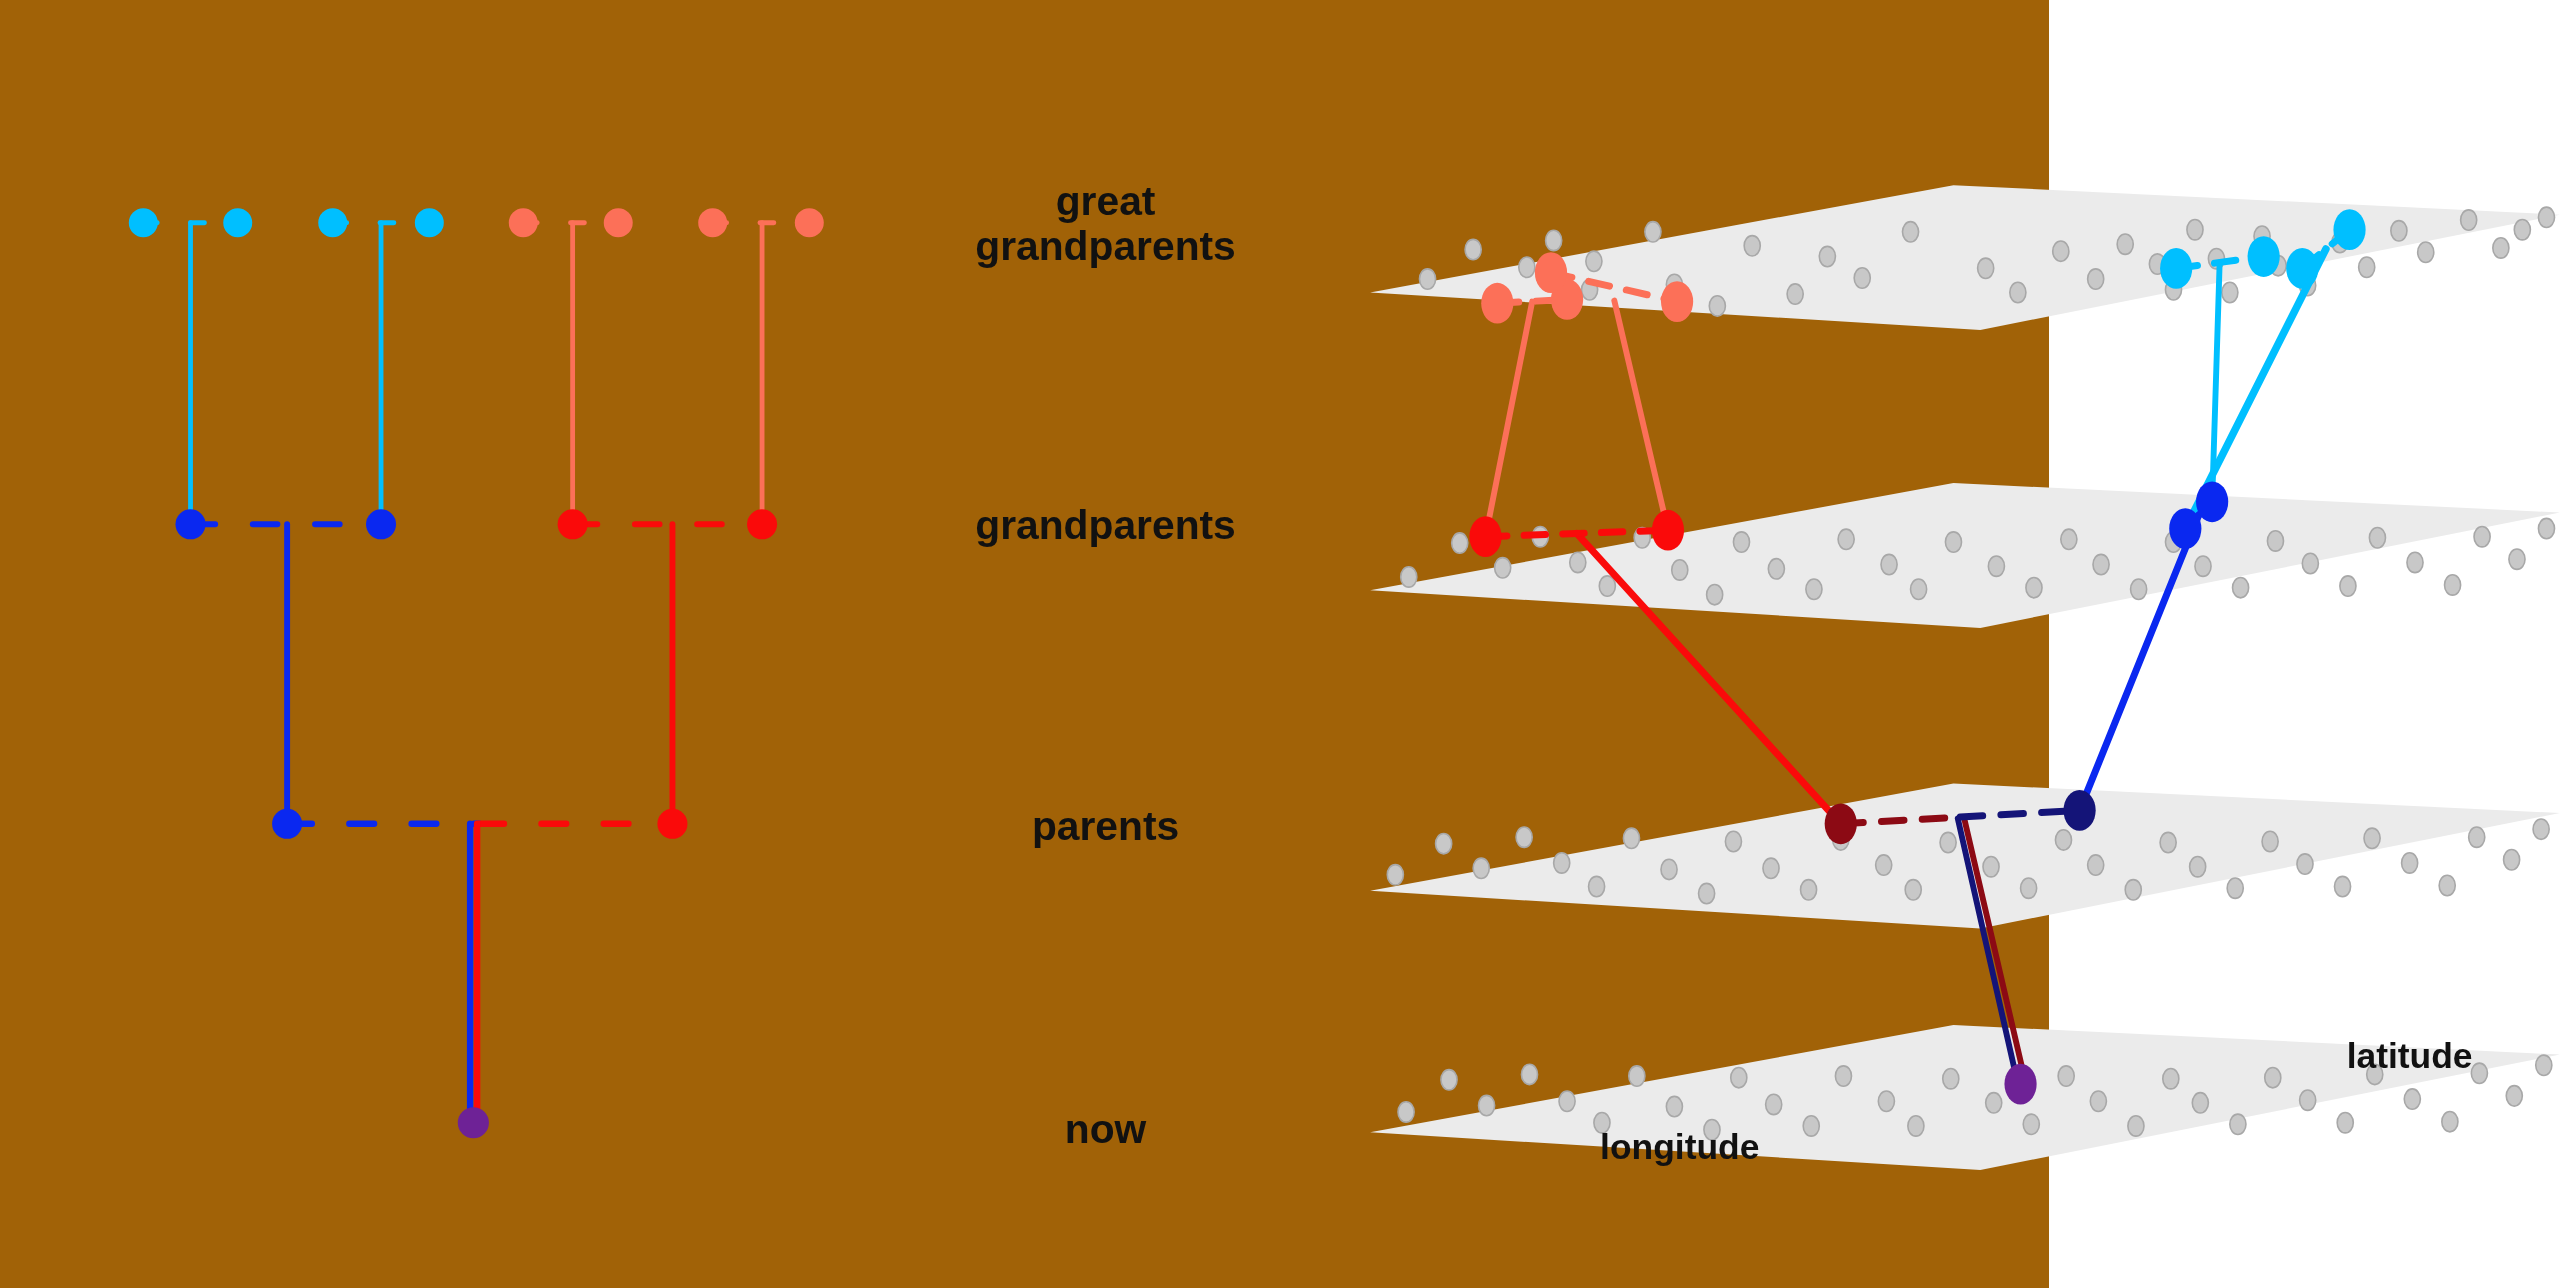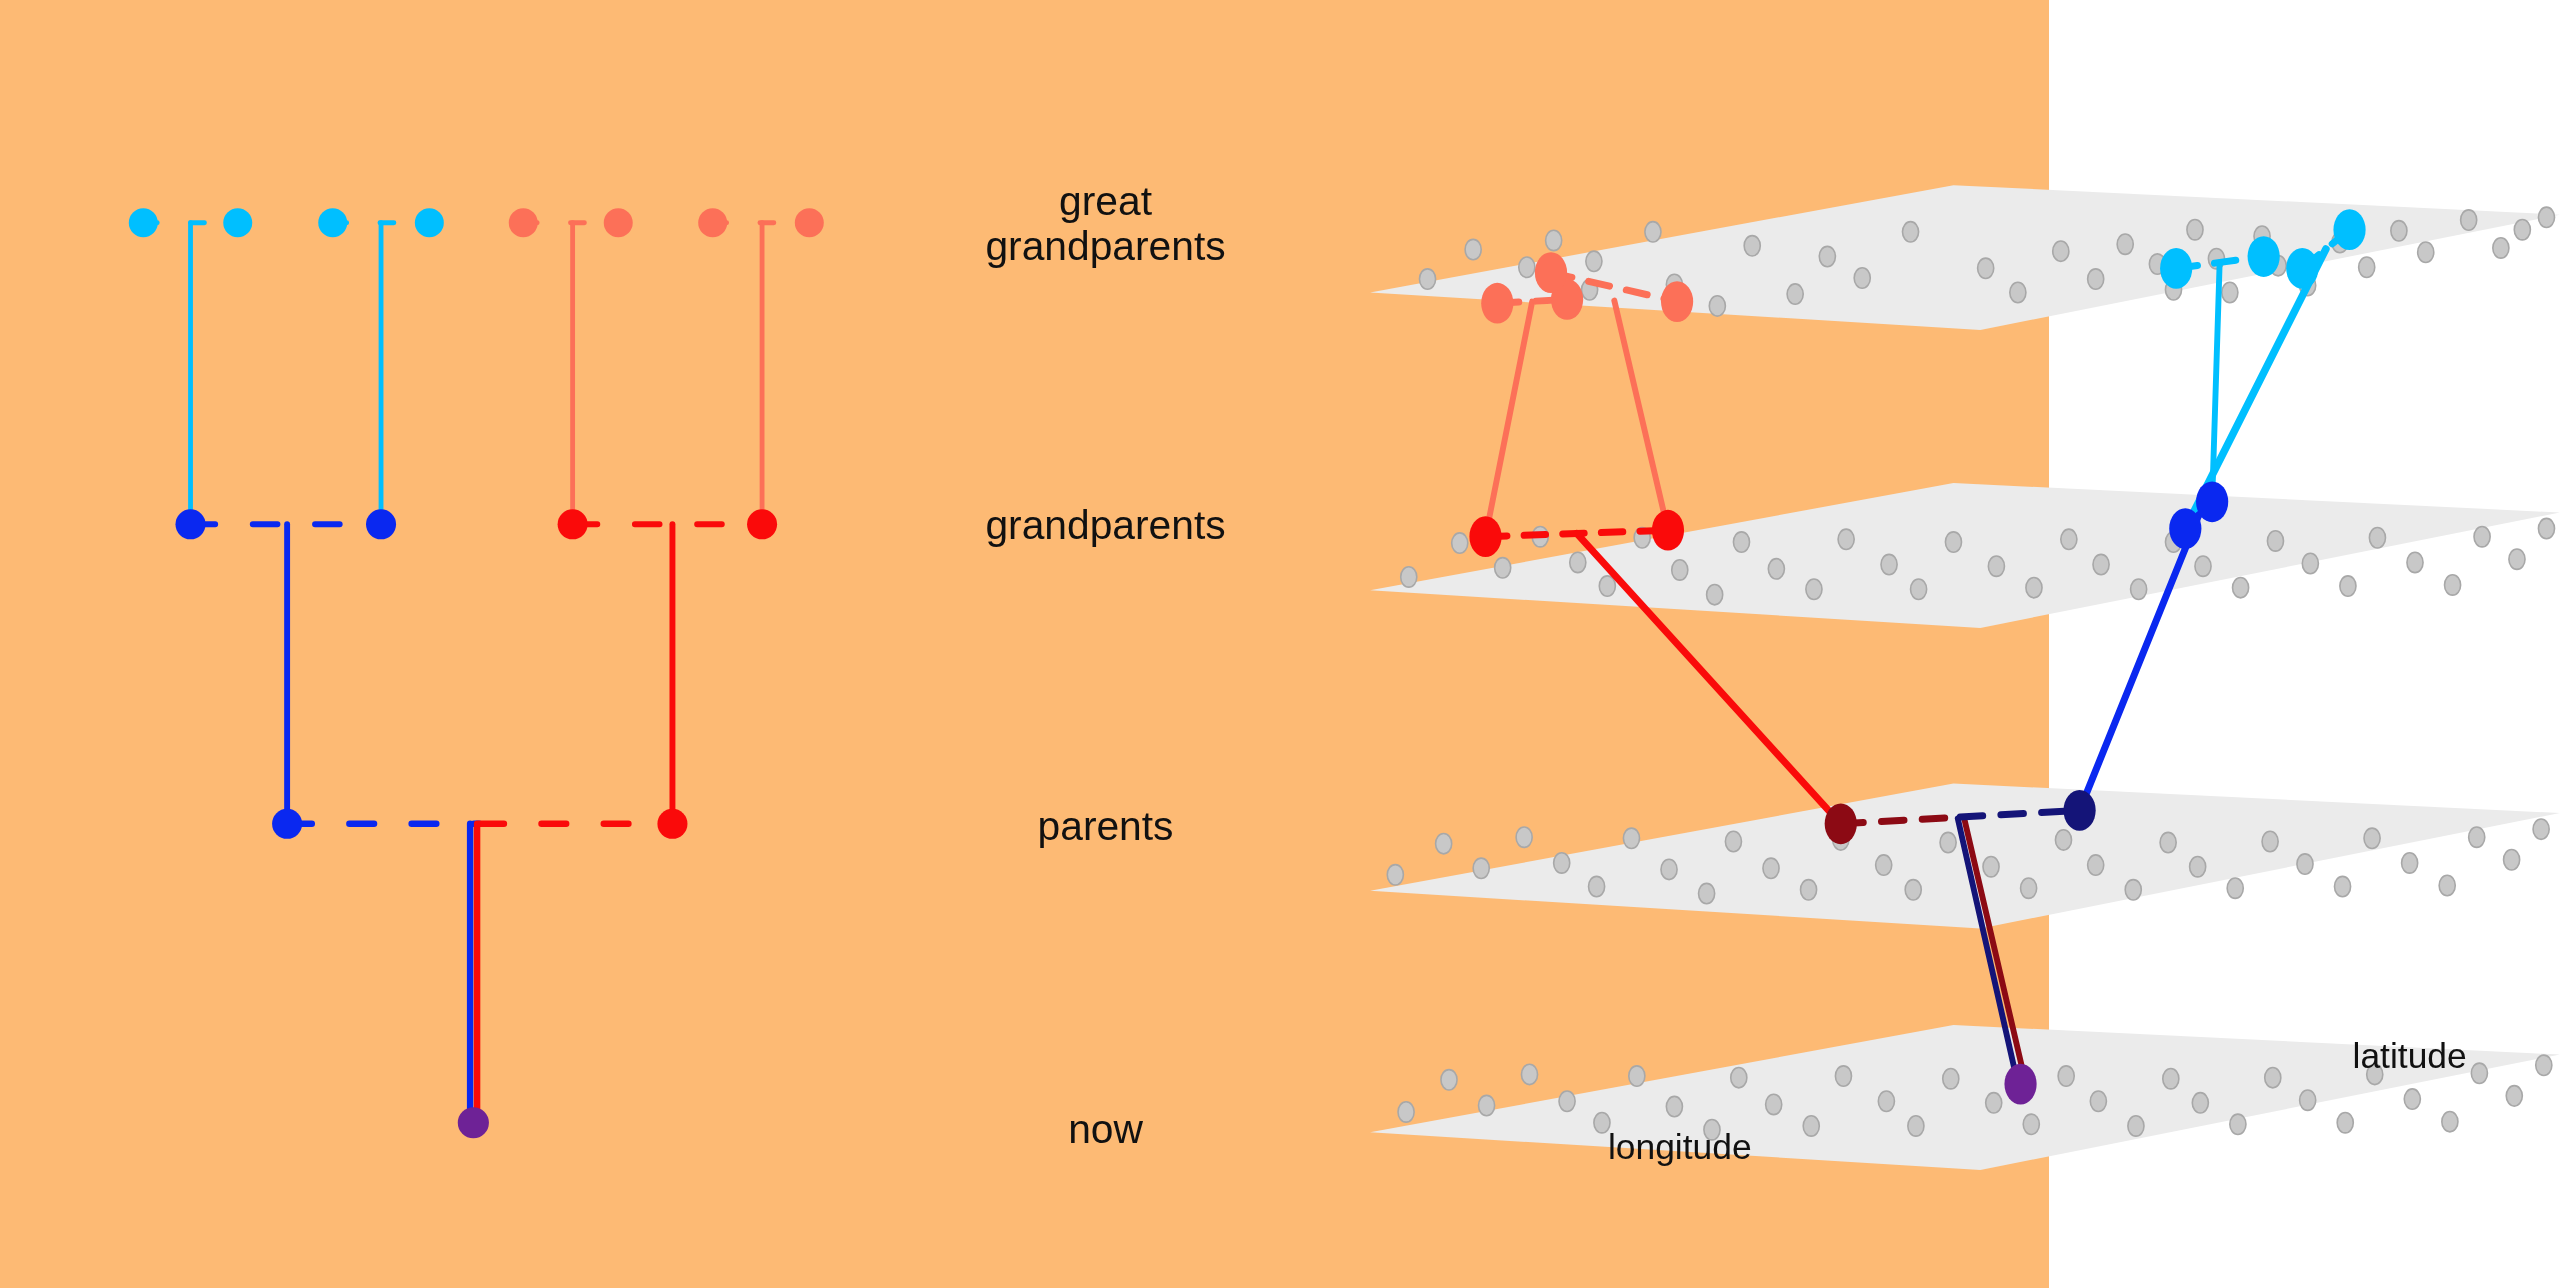--- a/index.html
+++ b/index.html
@@ -10,21 +10,22 @@
   body {
     width: 2576px;
     height: 1288px;
     font-family: "Liberation Sans", sans-serif;
     overflow: hidden;
   }
   #figure-root {
     position: relative;
     width: 2049px;
     height: 1288px;
-    background: #fdba74;
+    background: #a16207;
+    font-weight: bold;
   }
   #figure-svg {
     position: absolute;
     left: 0;
     top: 0;
     width: 2576px;
     height: 1288px;
     display: block;
   }
   .gen-label {

